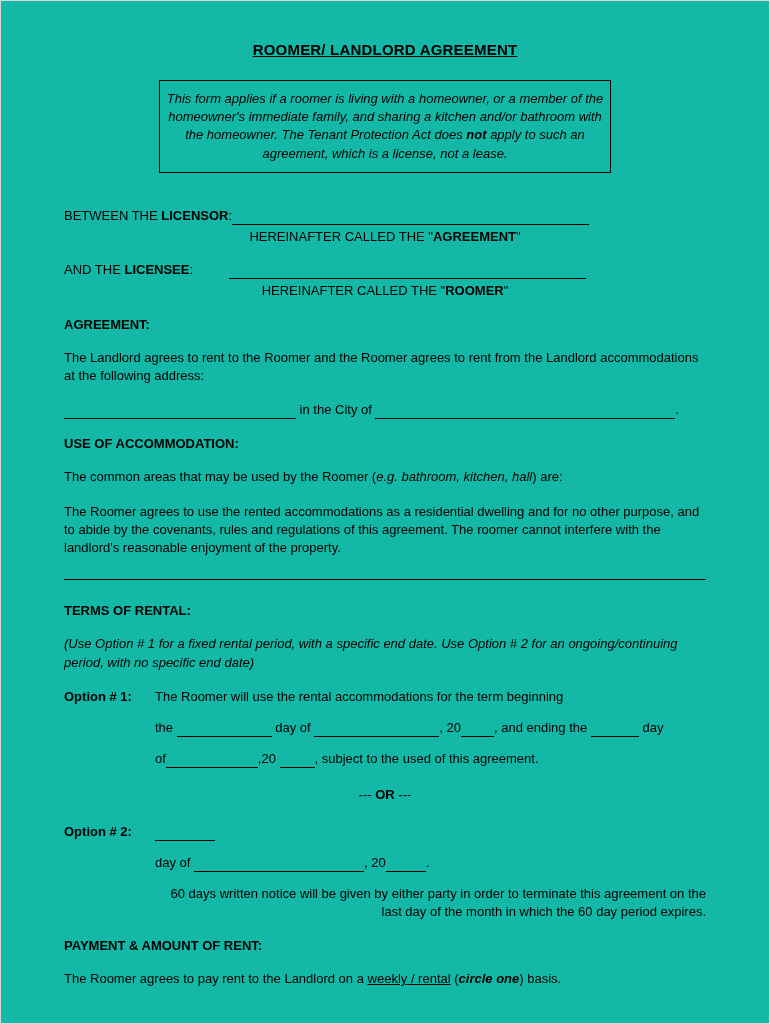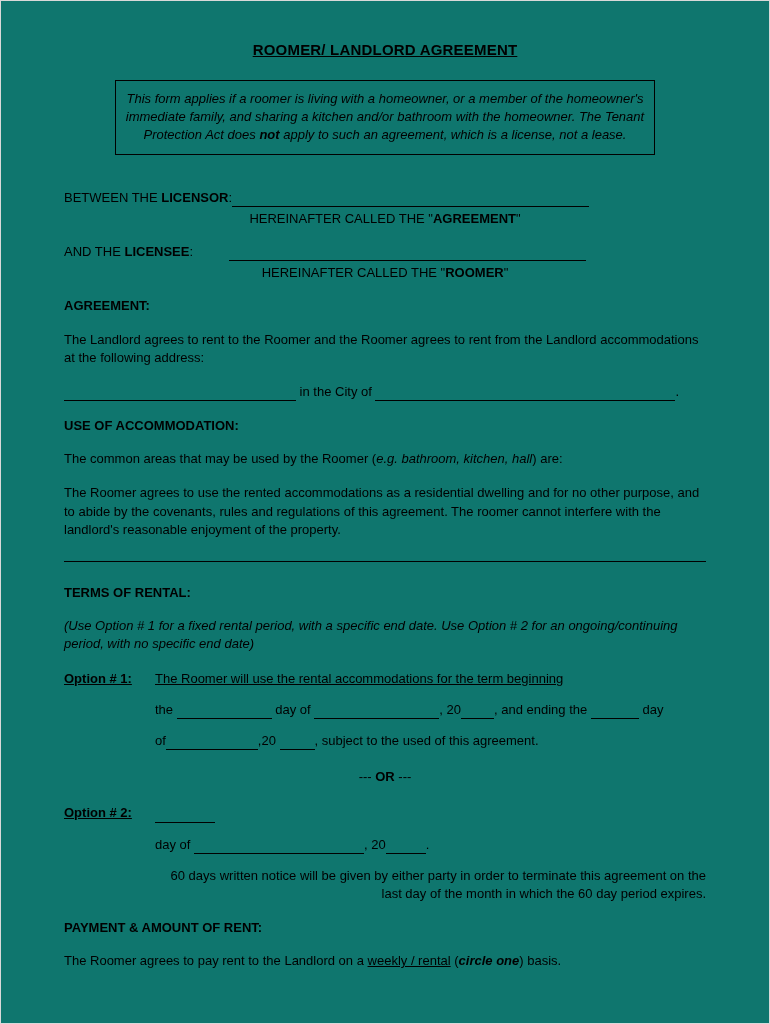--- a/index.html
+++ b/index.html
@@ -7,51 +7,51 @@
   html,body { background:#ffffff; }
   body {
     width:770px; height:1024px;
     font-family:"Liberation Sans", sans-serif;
     font-size:13px; line-height:1.4; color:#000;
   }
   .page {
     width:770px; height:1024px;
     border:1px solid #d9d9d9;
     padding:38px 63px 16px 63px;
-    background:#0f766e;
+    background:#14b8a6;
     overflow:hidden;
   }
   .title {
     text-align:center; font-size:15px; font-weight:bold;
     text-decoration:underline; margin-bottom:20px;
     letter-spacing:.2px;
   }
   .notice-box {
-    border:1px solid #000; width:540px; margin:0 auto 34px auto;
+    border:1px solid #000; width:452px; margin:0 auto 34px auto;
     padding:9px 2px; text-align:center; font-style:italic;
   }
   .b { font-weight:bold;text-align:right; }
   .i { font-style:italic; }
   .u { text-decoration:underline; }
   .bi { font-weight:bold; font-style:italic; }
   .blank {
     display:inline-block; border-bottom:1px solid #000;
     height:14px; vertical-align:bottom;
   }
   .line { margin-bottom:16px; white-space:nowrap; }
   .para { margin-bottom:16px; }
   .heading { font-weight:bold; margin-bottom:15px; }
   .party-line { margin-bottom:3px; white-space:nowrap; }
   .party-label { display:inline-block; min-width:165px; }
   .herein { text-align:center; margin-bottom:15px; }
   .fullrule {
     border-bottom:1.5px solid #000; height:0;
     margin-top:22px; margin-bottom:22px;
   }
-  .opt-row { display:flex; margin-bottom:13px;text-decoration:underline; }
+  .opt-row { display:flex; margin-bottom:13px; }
   .opt-label { width:91px; flex:none; font-weight:bold; }
   .opt-cont { margin-left:91px; margin-bottom:13px; white-space:nowrap; }
   .opt-para { margin-left:91px; margin-bottom:16px;text-align:right; }
   .or-line { text-align:center; margin:18px 0 18px 0; }
   .gap-lg { margin-bottom:18px; }
 </style>
 </head>
 <body>
 
 <div class="page">

